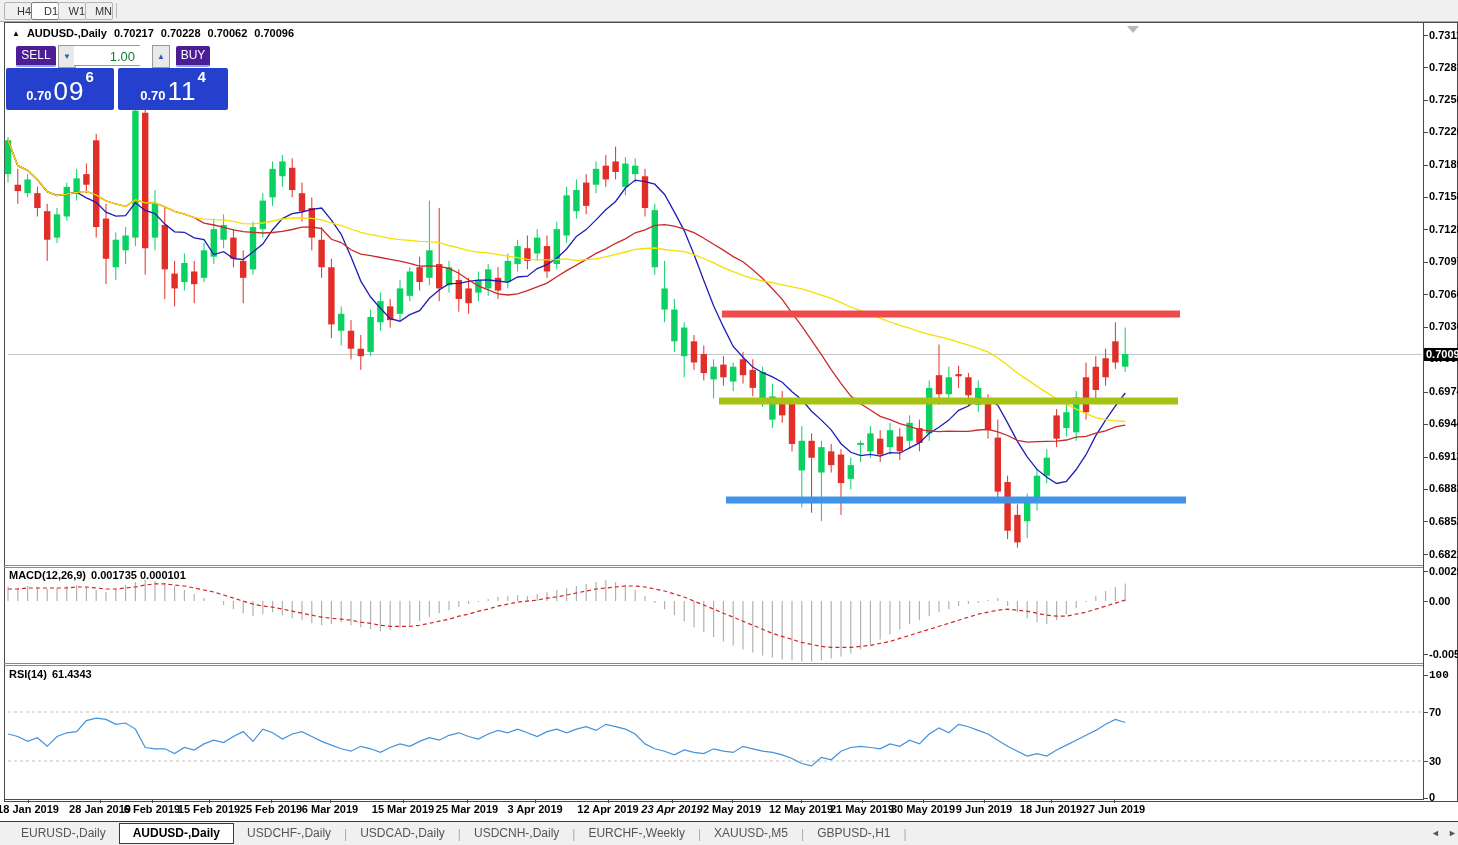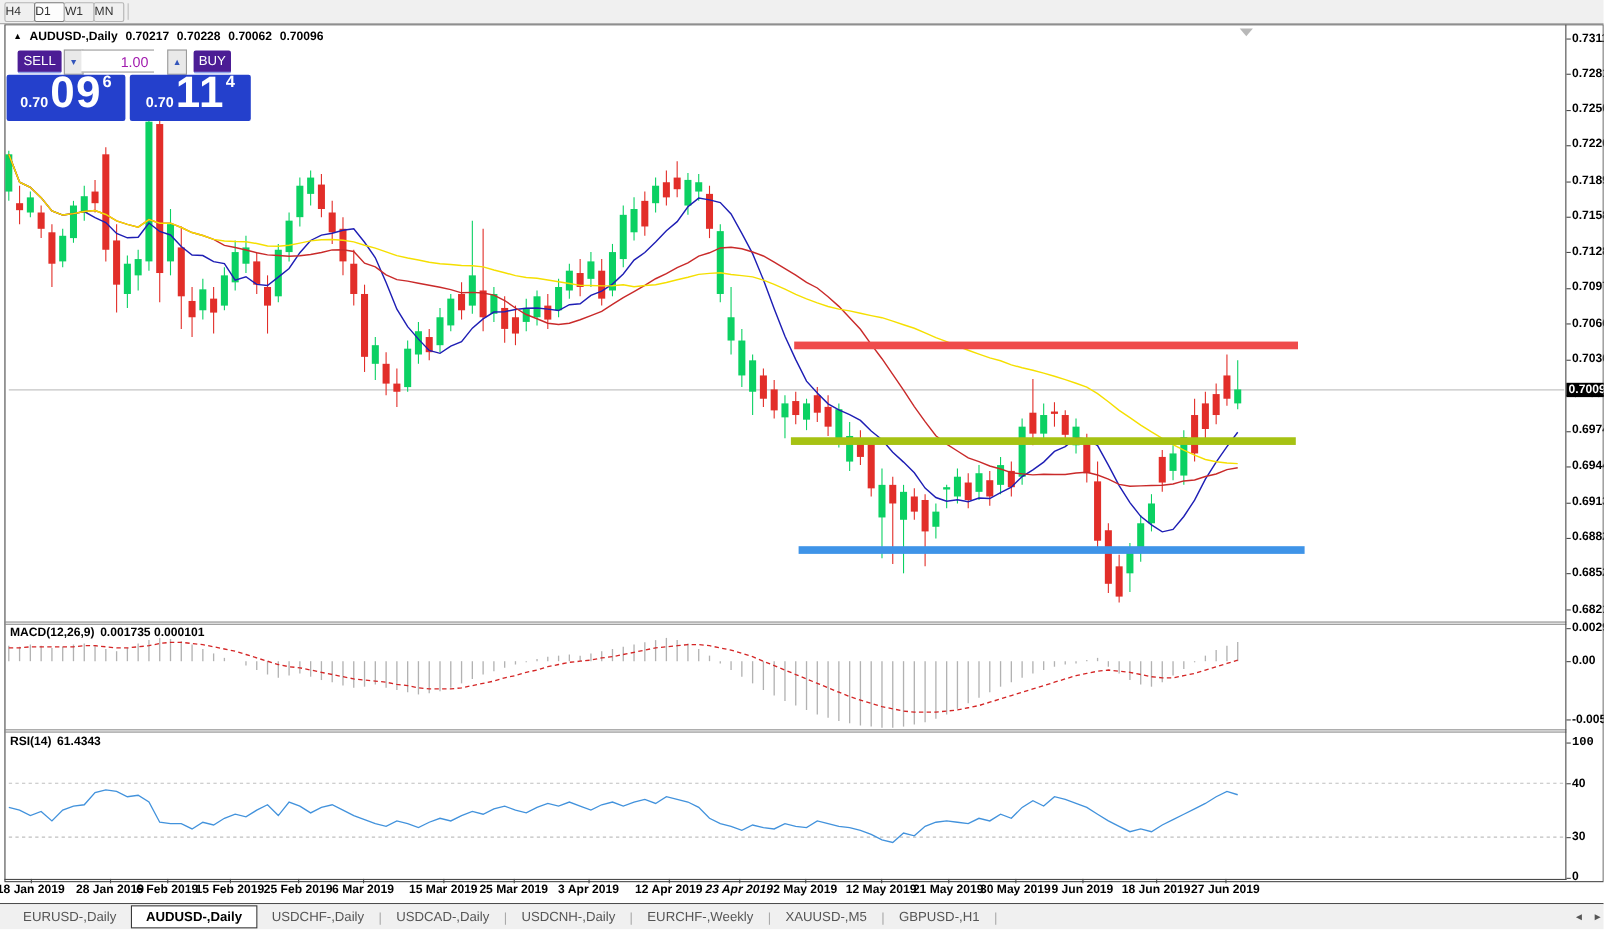--- a/index.html
+++ b/index.html
@@ -1,21 +1,21 @@
 <!DOCTYPE html>
 <html><head>
 <meta charset="utf-8">
 <style>
   html,body{margin:0;padding:0;background:#fff;}
   body{font-family:"Liberation Sans",sans-serif;-webkit-font-smoothing:antialiased;}
   .app{position:relative;width:1458px;height:845px;background:#fff;overflow:hidden;}
 
   
   .toolbar{position:absolute;left:0;top:0;width:1458px;height:21px;background:#f0f0f0;border-bottom:1px solid #a8a8a8;z-index:5;}
-  .tf-btn{position:absolute;top:2px;width:26px;height:16px;line-height:16px;text-align:left;
+  .tf-btn{position:absolute;top:2px;width:26px;height:16px;line-height:16px;text-align:right;
           font-size:11px;color:#333;background:#f0f0f0;border:1px solid #b4b4b4;border-radius:2px;cursor:default;}
   .tf-btn.active{background:#fdfdfd;border:1px solid #7a7a7a;}
   .tf-sep{position:absolute;top:3px;left:116px;width:1px;height:15px;background:#bdbdbd;}
 
   
   .frame{position:absolute;left:4px;top:22px;width:1452px;height:778px;border:1px solid #4a4a4a;background:#fff;z-index:1;}
   .axis-split{position:absolute;left:1423px;top:22px;width:1px;height:778px;background:#4a4a4a;z-index:4;}
 
   .chart-title{position:absolute;left:12px;top:27px;height:14px;font-size:11px;font-weight:600;color:#000;z-index:6;white-space:nowrap;}
   .chart-title span{margin-right:7px;}
@@ -25,27 +25,27 @@
   .trade{position:absolute;left:6px;top:44px;width:222px;height:66px;z-index:7;}
   .tp-btn{position:absolute;top:2px;height:19px;background:#4c1d95;color:#fff;font-size:12px;
           text-align:center;line-height:19px;border-radius:2px;border-bottom:2px solid #8fa3ea;cursor:pointer;}
   .tp-sell{left:10px;width:40px;}
   .tp-buy{left:170px;width:34px;}
   .tp-spin{position:absolute;top:1px;width:16px;height:21px;background:#e9e9e9;border:1px solid #9a9a9a;
            text-align:center;font-size:8px;color:#3355bb;line-height:21px;cursor:pointer;}
   .tp-spin.dn{left:52px;}
   .tp-spin.up{left:146px;}
   .tp-vol{position:absolute;left:68px;top:1px;width:66px;height:21px;background:#fff;border:1px solid #9a9a9a;
-          border-left:none;border-right:none;font-size:13px;color:#a21caf;text-align:right;line-height:21px;padding-right:5px;box-sizing:border-box;}
+          border-left:none;border-right:none;font-size:13px;color:#15803d;text-align:right;line-height:21px;padding-right:5px;box-sizing:border-box;}
   .tp-big{position:absolute;top:24px;width:108px;height:42px;background:#2440cc;border-radius:2px;color:#fff;cursor:pointer;}
   .tp-big.sell{left:0px;}
   .tp-big.buy{left:112px;width:110px;}
   .tp-big .inner{position:absolute;left:0;bottom:3px;width:100%;text-align:center;white-space:nowrap;}
   .tp-small{font-size:13px;font-weight:700;vertical-align:baseline;}
-  .tp-huge{font-size:40px;font-weight:700;letter-spacing:1px;vertical-align:baseline;margin-left:2px;}
+  .tp-huge{font-size:26px;font-weight:400;letter-spacing:1px;vertical-align:baseline;margin-left:2px;}
   .tp-sup{font-size:15px;font-weight:600;vertical-align:18px;margin-left:1px;}
 
   
   .hsep{position:absolute;left:4px;width:1420px;height:1px;background:#8a8a8a;z-index:3;}
   .axis-line-bottom{position:absolute;left:4px;top:799px;width:1420px;height:1px;background:#4a4a4a;z-index:3;}
   .tabbar-top{position:absolute;left:0;top:821px;width:1458px;height:1px;background:#3a3a3a;z-index:5;}
 
   
   .axis-lbl{position:absolute;left:1429px;font-size:11px;font-weight:600;color:#000;z-index:4;white-space:nowrap;}
   .axis-tick{position:absolute;left:1424px;width:4px;height:1px;background:#4a4a4a;z-index:4;}
@@ -514,21 +514,21 @@
       <div class="axis-lbl" style="top: 547.5px;">0.68210</div>
       <div class="axis-tick" style="top: 554px;"></div>
       <div class="axis-lbl" style="top: 564.5px;">0.002984</div>
       <div class="axis-tick" style="top: 571px;"></div>
       <div class="axis-lbl" style="top: 594.579px;">0.00</div>
       <div class="axis-tick" style="top: 601.079px;"></div>
       <div class="axis-lbl" style="top: 647.5px;">-0.00525</div>
       <div class="axis-tick" style="top: 654px;"></div>
       <div class="axis-lbl" style="top: 668.75px; font-family: Liberation Mono, monospace;">100</div>
       <div class="axis-tick" style="top: 675.25px;"></div>
-      <div class="axis-lbl" style="top: 705.5px;">40</div>
+      <div class="axis-lbl" style="top: 705.5px;">70</div>
       <div class="axis-tick" style="top: 712px;"></div>
       <div class="axis-lbl" style="top: 754.5px;">30</div>
       <div class="axis-tick" style="top: 761px;"></div>
       <div class="axis-lbl" style="top: 791.25px;">0</div>
       <div class="axis-tick" style="top: 797.75px;"></div>
       <div class="date-lbl" style="left: -14px;">18 Jan 2019</div>
       <div class="date-tick" style="left: 28px;"></div>
       <div class="date-lbl" style="left: 58px;">28 Jan 2019</div>
       <div class="date-tick" style="left: 100px;"></div>
       <div class="date-lbl" style="left: 110px;">6 Feb 2019</div>

